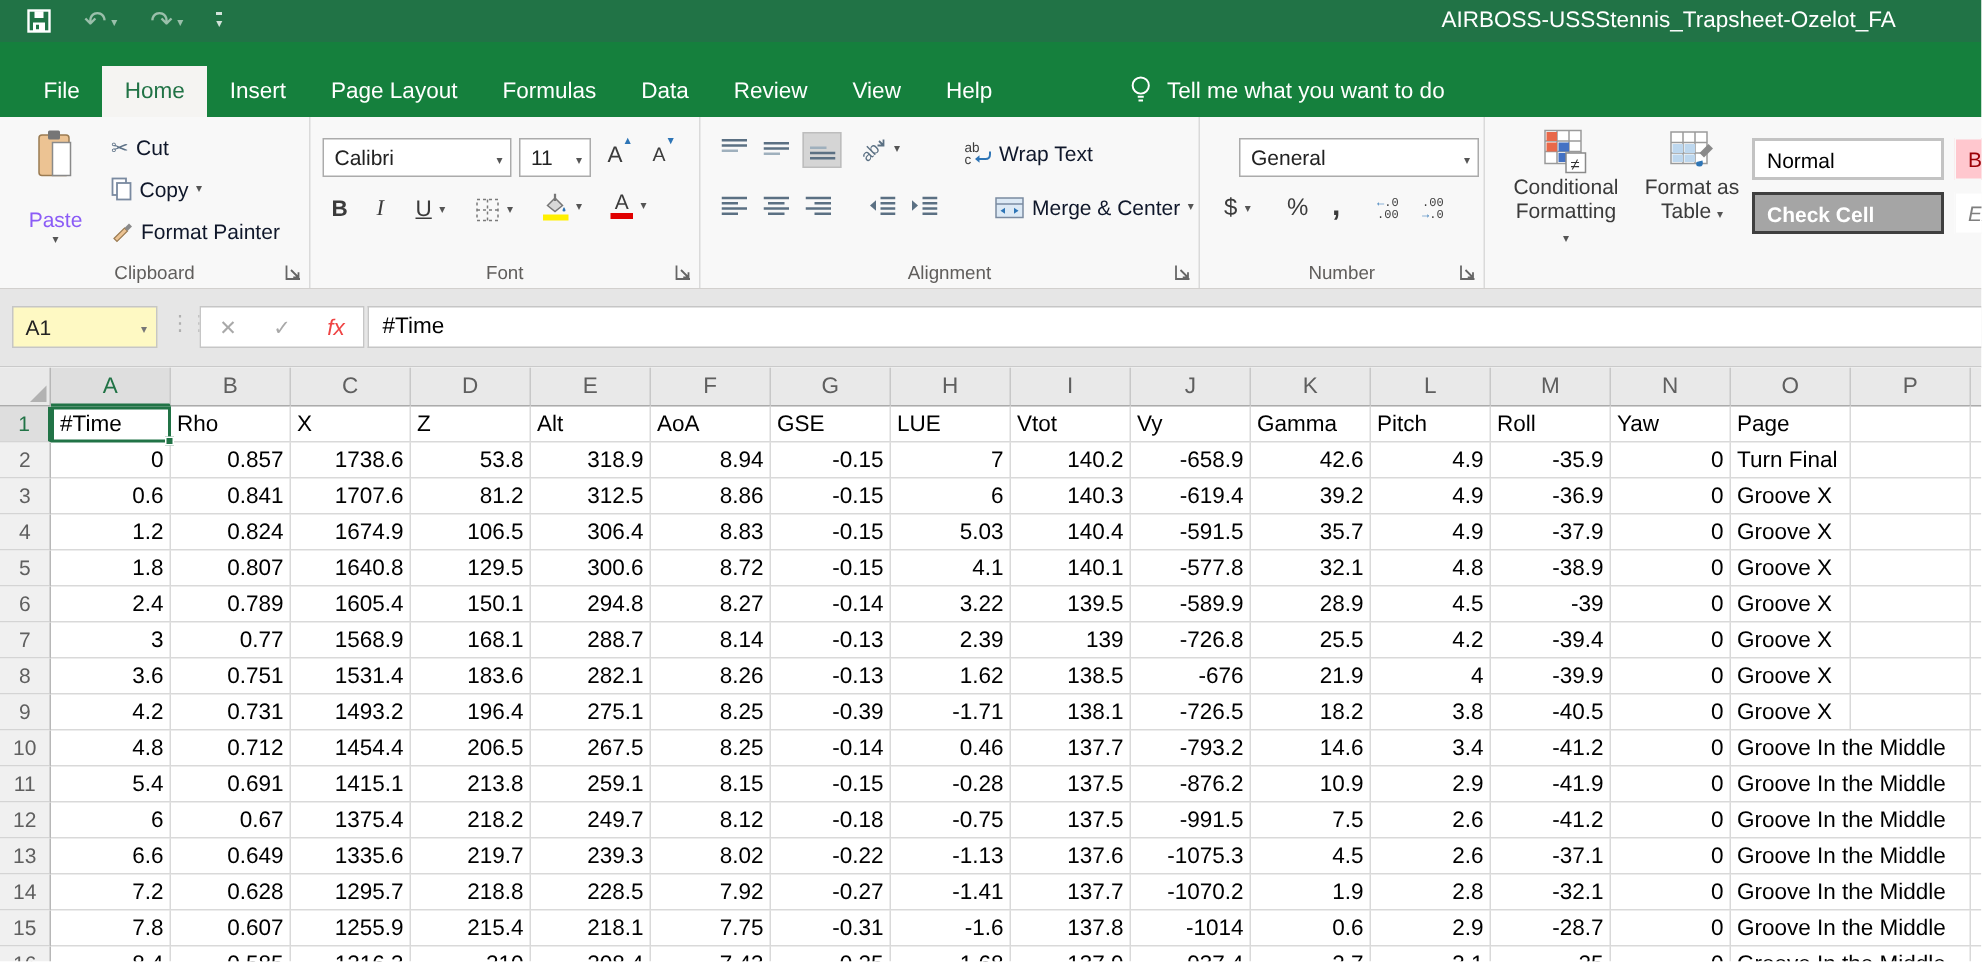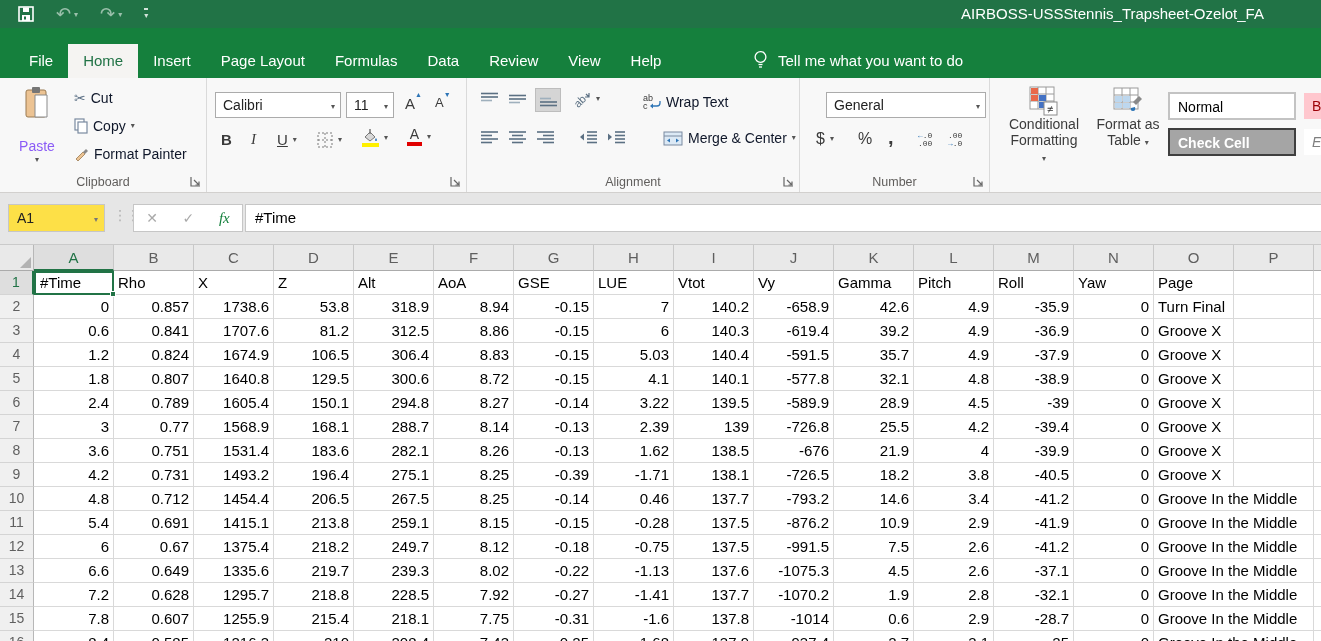--- a/index.html
+++ b/index.html
@@ -53,27 +53,27 @@
   
   .bigbtn { position:absolute; text-align:center; font-size:14px; color:#3b3b3b; cursor:pointer; }
   .chip { position:absolute; width:128px; height:28px; line-height:26px; padding-left:8px; font-size:14px; background:#fff; cursor:pointer; white-space:nowrap; overflow:hidden; }
   .chip.normal { border:2px solid #c3c3c3; color:#000; }
   .chip.bad { border:1px solid #f8f8f8; background:#ffc7ce; color:#9c0006; width:60px; }
   .chip.check { background:#a5a5a5; color:#fff; font-weight:bold; border:2px solid #3f3f3f; box-shadow:0 0 0 1px #a5a5a5 inset; }
   .chip.explanatory { border:1px solid #f8f8f8; color:#7f7f7f; font-style:italic; width:60px; }
 
   
   .fbar { position:absolute; left:0; top:193px; width:100%; height:52px; background:#e6e6e6; border-bottom:1px solid #cacaca; }
-  .namebox { position:absolute; left:8px; top:11px; width:97px; height:28px; background:#fde047; border:1px solid #c6c6c6; font-size:14px; color:#222; line-height:26px; padding-left:8px; }
+  .namebox { position:absolute; left:8px; top:11px; width:97px; height:28px; background:#fef9c3; border:1px solid #c6c6c6; font-size:14px; color:#222; line-height:26px; padding-left:8px; }
   .namebox .caret { position:absolute; right:6px; top:11px; color:#777; }
   .fbar .dots { position:absolute; left:113px; top:14px; color:#b0b0b0; font-size:14px; letter-spacing:-1px; }
   .fxbox { position:absolute; left:133px; top:11px; width:110px; height:28px; background:#fff; border:1px solid #c6c6c6; display:flex; align-items:center; justify-content:space-around; }
   .fxbox .x { color:#a9a9a9; font-size:14px; }
   .fxbox .ck { color:#a9a9a9; font-size:14px; }
-  .fxbox .fx { color:#15803d; font-size:15px; font-style:italic; font-family:Liberation Serif, serif; }
+  .fxbox .fx { color:#ef4444; font-size:15px; font-style:italic; font-family:Liberation Sans, sans-serif; }
   .formula-input { position:absolute; left:245px; top:11px; right:0; height:28px; background:#fff; border:1px solid #c6c6c6; border-right:none; font-size:15px; color:#000; line-height:26px; padding-left:9px; }
 
   
   .sheet { position:absolute; left:0; top:245px; width:100%; bottom:0; background:#fff; overflow:hidden; }
   .colhdr-row { display:flex; height:26px; }
   .corner { width:34px; height:26px; background:#e9e9e9; border-right:1px solid #b7b7b7; border-bottom:1px solid #ababab; position:relative; }
   .corner .tri { position:absolute; right:2px; bottom:2px; width:0; height:0; border-left:11px solid transparent; border-bottom:11px solid #b2b2b2; }
   .colhdr { width:80px; height:26px; background:#e9e9e9; border-right:1px solid #c8c8c8; border-bottom:1px solid #ababab; text-align:center; line-height:25px; font-size:15px; color:#5f5f5f; cursor:pointer; }
   .colhdr.sel { background:#dedede; color:#217346; border-bottom:2px solid #217346; }
   .colhdr.sliver { width:7px; border-right:none; }
@@ -224,20 +224,21 @@
         </span>
         <span class="caret">▾</span>
       </div>
       <div class="btn-sm" style="left:200px;top:50px;">
         <span style="text-align:center;">
           <span style="font-size:14px;color:#3b3b3b;display:block;line-height:13px;">A</span>
           <span class="colorbar" style="width:15px;background:#e00000;"></span>
         </span>
         <span class="caret">▾</span>
       </div>
+      <div class="grp-label">Font</div>
       <svg class="launcher" viewBox="0 0 11 11">
         <path d="M1 1 v9 h9" fill="none" stroke="#666" stroke-width="1.2"></path>
         <path d="M4 4 l5 5 M9 5.5 v3.5 h-3.5" fill="none" stroke="#666" stroke-width="1.2"></path>
       </svg>
     </div>
 
     <div class="grp" style="left:467px;width:333px;">
       <div class="btn-sm" style="left:14px;top:14px;">
         <svg width="17" height="14" viewBox="0 0 17 14">
           <line x1="0" y1="1.5" x2="17" y2="1.5" stroke="#5b7083" stroke-width="1.6"></line>

